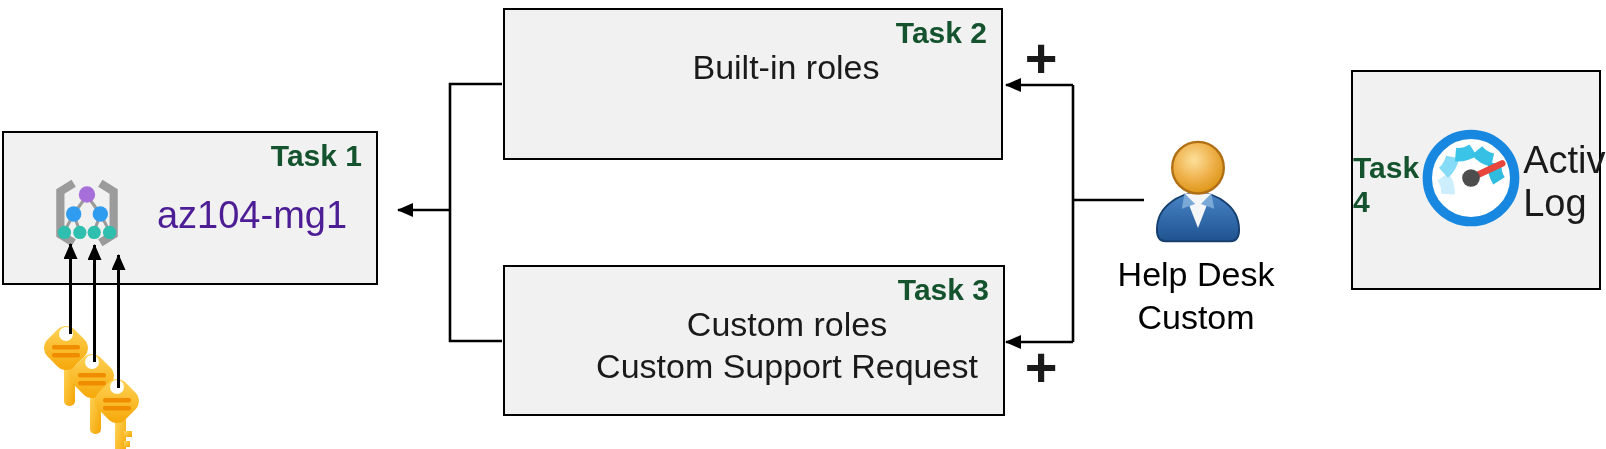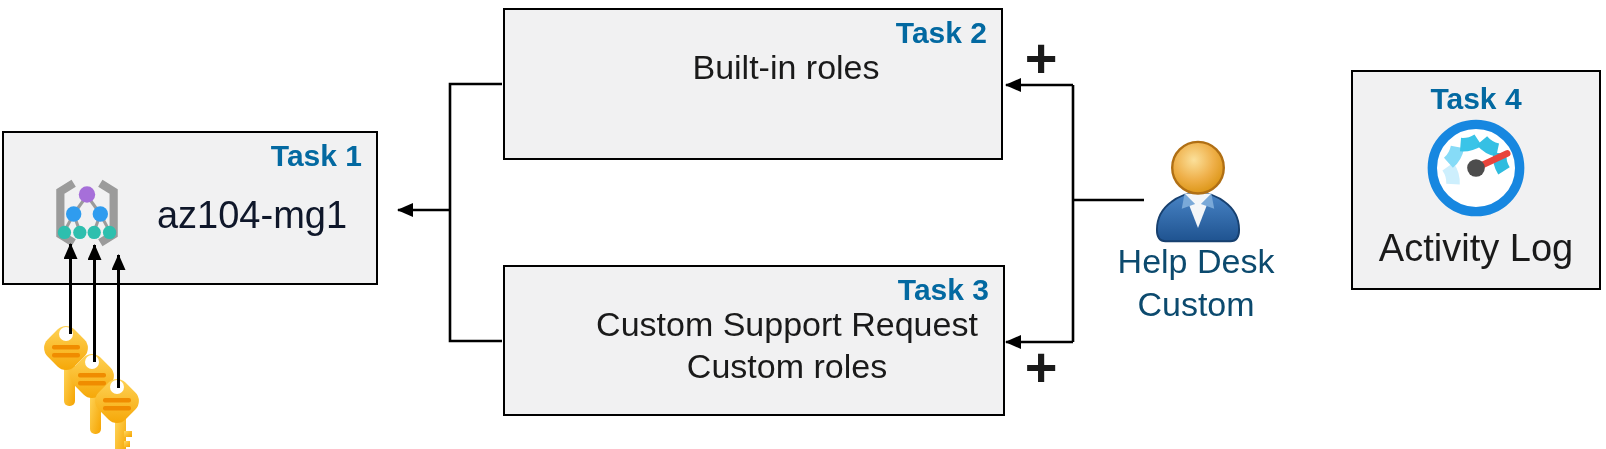--- a/index.html
+++ b/index.html
@@ -7,56 +7,56 @@
     position:relative;width:1606px;height:449px;overflow:hidden;
     font-family:"Liberation Sans","DejaVu Sans",sans-serif;
     background:#ffffff;
   }
   .box{
     position:absolute;background:#f1f1f2;border:2.5px solid #000;
     box-sizing:border-box;z-index:1;
   }
   .task-label{
     position:absolute;top:6px;right:14px;
-    font-size:30px;font-weight:700;color:#0369a1;z-index:2;
+    font-size:30px;font-weight:700;color:#14532d;z-index:2;
   }
   .box-lines{
     position:absolute;top:36px;left:0;width:100%;
     text-align:center;font-size:34px;color:#1a1a1a;line-height:42px;margin-left:33px;
   }
   #task1{left:2px;top:131px;width:376px;height:154px;}
   #task2{left:503px;top:8px;width:500px;height:152px;}
   #task3{left:503px;top:265px;width:502px;height:151px;}
   #task4{left:1351px;top:70px;width:250px;height:220px;border-width:2px;
-         display:flex;flex-direction:column;align-items:center;}
+         display:flex;flex-direction:row;align-items:center;}
   #task4 .task4-label{position:static;margin-top:10px;}
   .task4-caption{font-size:38px;color:#1a1a1a;margin-top:3px;}
   .task1-content{
     position:absolute;left:0;top:0;width:100%;height:100%;
     display:flex;align-items:center;
   }
   .mg-icon-wrap{margin-left:42px;margin-top:18px;}
   .mg-name{
-    flex:1;text-align:center;font-size:38px;color:#0f172a;margin-top:14px;
+    flex:1;text-align:center;font-size:38px;color:#4c1d95;margin-top:14px;
   }
   .overlay{
     position:absolute;left:0;top:0;width:1606px;height:449px;
     z-index:5;pointer-events:none;
   }
   .plus{
     position:absolute;width:62px;height:62px;z-index:6;
     display:flex;align-items:center;justify-content:center;
     font-size:56px;font-weight:700;color:#1a1a1a;
   }
   #plus-top{left:1010px;top:26px;}
   #plus-bottom{left:1010px;top:335px;}
   .person-wrap{position:absolute;left:1150px;top:140px;z-index:3;}
   .group-caption{
-    position:absolute;left:1088px;top:240px;width:216px;z-index:3;
-    text-align:center;font-size:34px;color:#0c4a6e;line-height:43px;
+    position:absolute;left:1088px;top:253px;width:216px;z-index:3;
+    text-align:center;font-size:34px;color:#000000;line-height:43px;
   }
   .keys-wrap{position:absolute;left:28px;top:312px;z-index:4;}
 </style>
 </head>
 <body>
 
 <div class="canvas">
 
   <svg class="overlay" viewBox="0 0 1606 449" xmlns="http://www.w3.org/2000/svg">
     <defs>
@@ -117,22 +117,22 @@
   <div class="box" id="task2">
     <div class="task-label">Task 2</div>
     <div class="box-lines">
       <div>Built-in roles</div>
     </div>
   </div>
 
   <div class="box" id="task3">
     <div class="task-label">Task 3</div>
     <div class="box-lines">
+      <div>Custom roles</div>
       <div>Custom Support Request</div>
-      <div>Custom roles</div>
     </div>
   </div>
 
   <div class="plus" id="plus-top">+</div>
   <div class="plus" id="plus-bottom">+</div>
 
   <div class="person-wrap">
     <svg width="96" height="107" viewBox="0 0 100 112" xmlns="http://www.w3.org/2000/svg">
       <defs>
         <radialGradient id="headG" cx="42%" cy="35%" r="70%">

